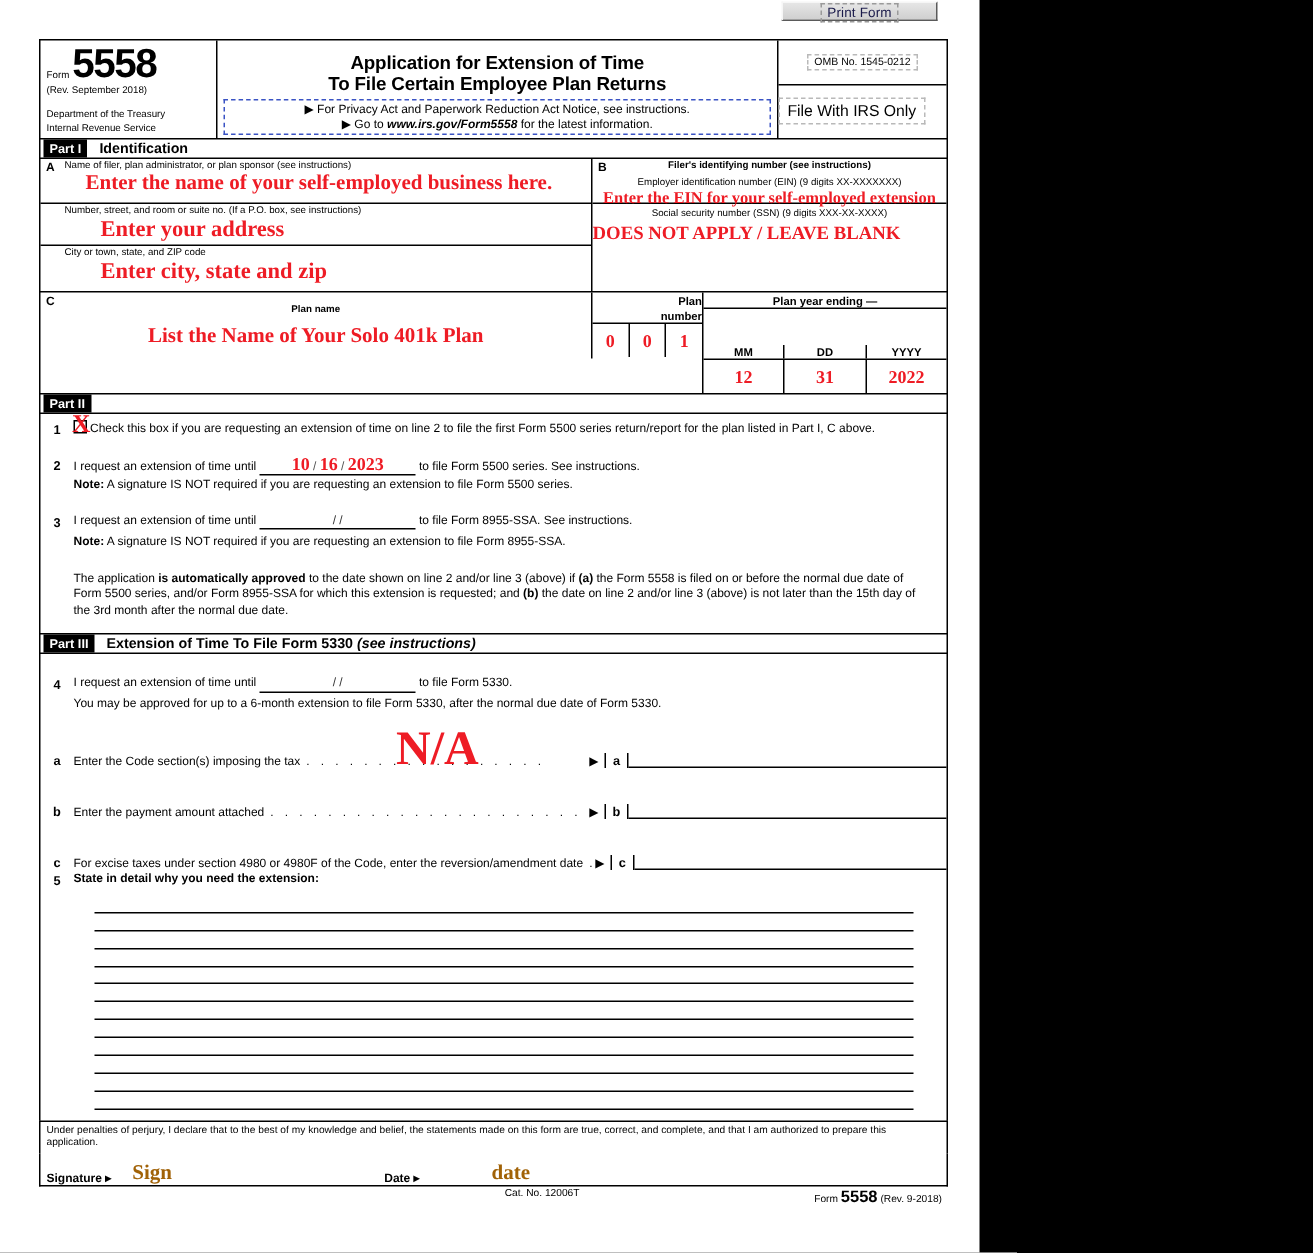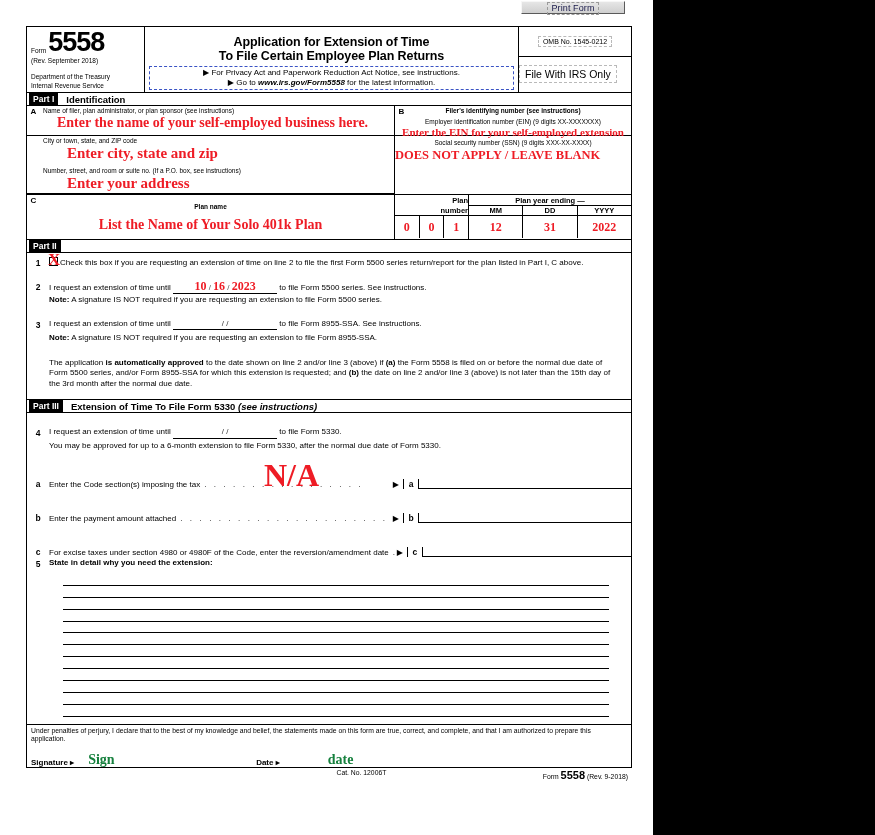--- a/index.html
+++ b/index.html
@@ -88,21 +88,21 @@
   .redsmall { font-size:11px; line-height:12px; text-align:center; }
   .redmed { font-size:12.5px; line-height:13px; }
 
   
   .rowC { display:flex; border-left:1.6px solid #000; border-right:1.6px solid #000; border-top:1.6px solid #000; }
   .cname { width:368px; border-right:1.6px solid #000; position:relative; height:44px; }
   .cnum  { width:74px; border-right:1.6px solid #000; }
   .cyear { flex:1; }
   .cnum-hdr { text-align:right; font-size:7.5px; font-weight:bold; line-height:9px; padding-top:1px; }
   .cyear-hdr { text-align:center; font-size:7.5px; font-weight:bold; line-height:9px; padding-top:1px; border-bottom:1px solid #000;}
-  .mdy { display:flex; }
+  .mdy { display:flex;margin-top:24px; }
   .mdy > div { flex:1; text-align:center; font-size:7.5px; font-weight:bold; border-right:1px solid #000; line-height:9px;}
   .mdy > div:last-child{ border-right:none; }
   .numcells { display:flex; height:22px; }
   .numcells > div { flex:1; border-right:1px solid #000; display:flex; align-items:center; justify-content:center; }
   .numcells > div:last-child { border-right:none; }
   .redcell { color:#ee1c25; font-family:"Liberation Serif",serif; font-size:12px; font-weight:bold; }
 
   
   .body { border-left:1.6px solid #000; border-right:1.6px solid #000; padding:0; }
   .lnrow { display:flex; padding:4px 0 0 0; }
@@ -137,21 +137,21 @@
   
   .wlines { padding:5px 22px 0 36px; }
   .wline { border-bottom:1.35px solid #000; height:11.9px; }
 
   
   .perj { border-left:1.6px solid #000; border-right:1.6px solid #000; border-top:1.6px solid #000;
           font-size:6.8px; line-height:8.5px; padding:2px 4px; }
   .sigrow { display:flex; align-items:flex-end; border-left:1.6px solid #000; border-right:1.6px solid #000;
             border-bottom:1.6px solid #000; height:22px; padding:0 4px 0 4px; }
   .siglbl { font-size:8px; font-weight:bold; }
-  .sigval { color:#15803d; font-family:"Liberation Serif",serif; font-weight:bold; font-size:14px; line-height:14px; }
+  .sigval { color:#a16207; font-family:"Liberation Serif",serif; font-weight:bold; font-size:14px; line-height:14px; }
   .footrow { display:flex; justify-content:space-between; padding:1px 4px 0 4px; font-size:6.8px; }
   .formfoot b { font-size:11px; font-weight:bold; }
 </style>
 </head>
 <body>
 
 <div id="paper">
 
   <div class="printbar">
     <div class="print-btn">
@@ -202,31 +202,31 @@
       <div class="pi-left">
 
         <div class="cellrow rowA">
           <div class="letterbox">A</div>
           <div class="indent">
             <div class="cap">Name of filer, plan administrator, or plan sponsor (see instructions)</div>
             <div class="redwrite bigred">Enter the name of your self-employed business here.</div>
           </div>
         </div>
 
+        <div class="cellrow rowA2">
+          <div class="indent">
+            <div class="cap">Number, street, and room or suite no. (If a P.O. box, see instructions)</div>
+            <div class="redwrite bigred2">Enter your address</div>
+          </div>
+        </div>
+
         <div class="cellrow rowA3">
           <div class="indent">
             <div class="cap">City or town, state, and ZIP code</div>
             <div class="redwrite bigred2">Enter city, state and zip</div>
-          </div>
-        </div>
-
-        <div class="cellrow rowA2">
-          <div class="indent">
-            <div class="cap">Number, street, and room or suite no. (If a P.O. box, see instructions)</div>
-            <div class="redwrite bigred2">Enter your address</div>
           </div>
         </div>
       </div>
 
       <div class="pi-right">
         <div class="cellrow rowB1">
           <div class="letterbox">B</div>
           <div class="cap cap-c" style="padding-top:1px;">Filer's identifying number (see instructions)</div>
           <div class="cap cap-c" style="font-weight:normal;margin-top:2px;">Employer identification number (EIN) (9 digits XX-XXXXXXX)</div>
           <div class="redwrite redsmall">Enter the EIN for your self-employed extension</div>

